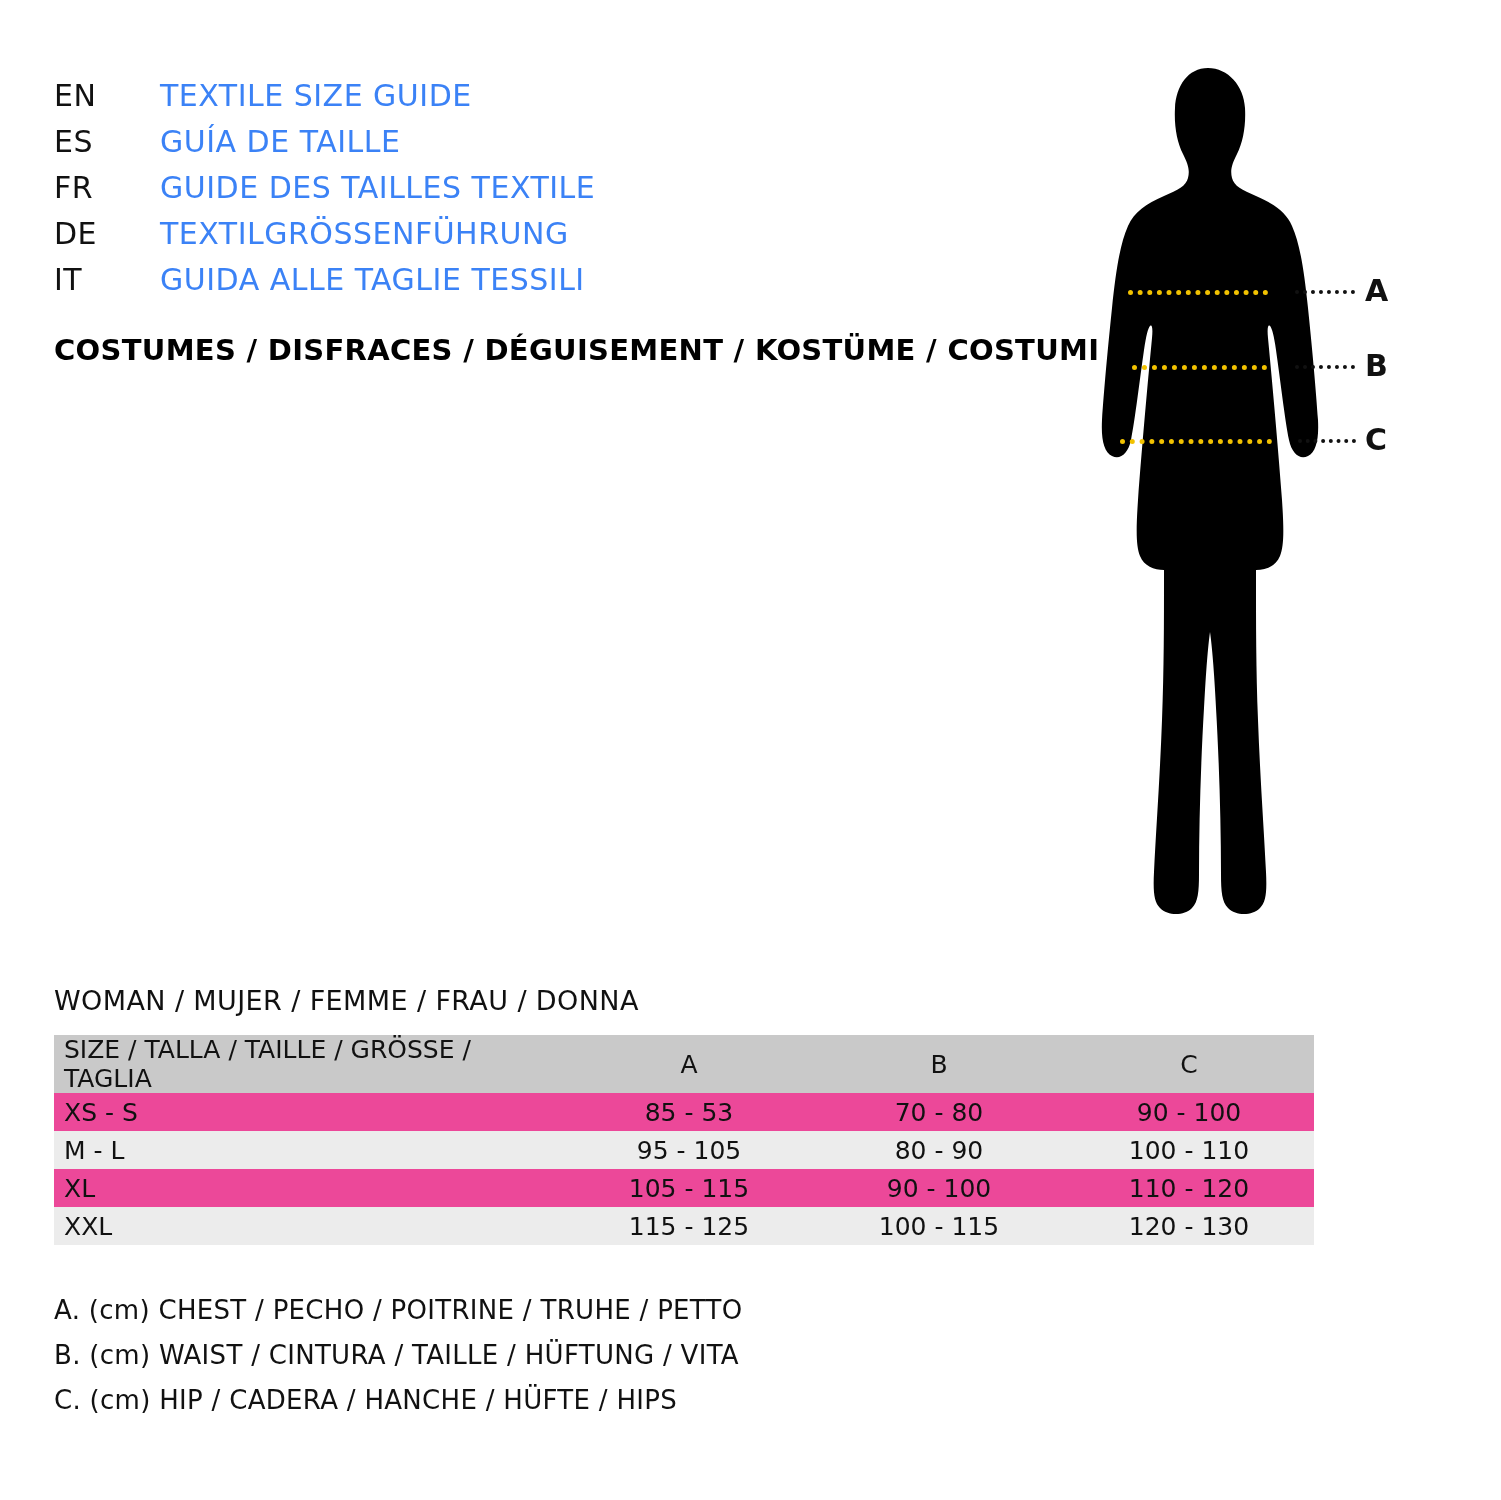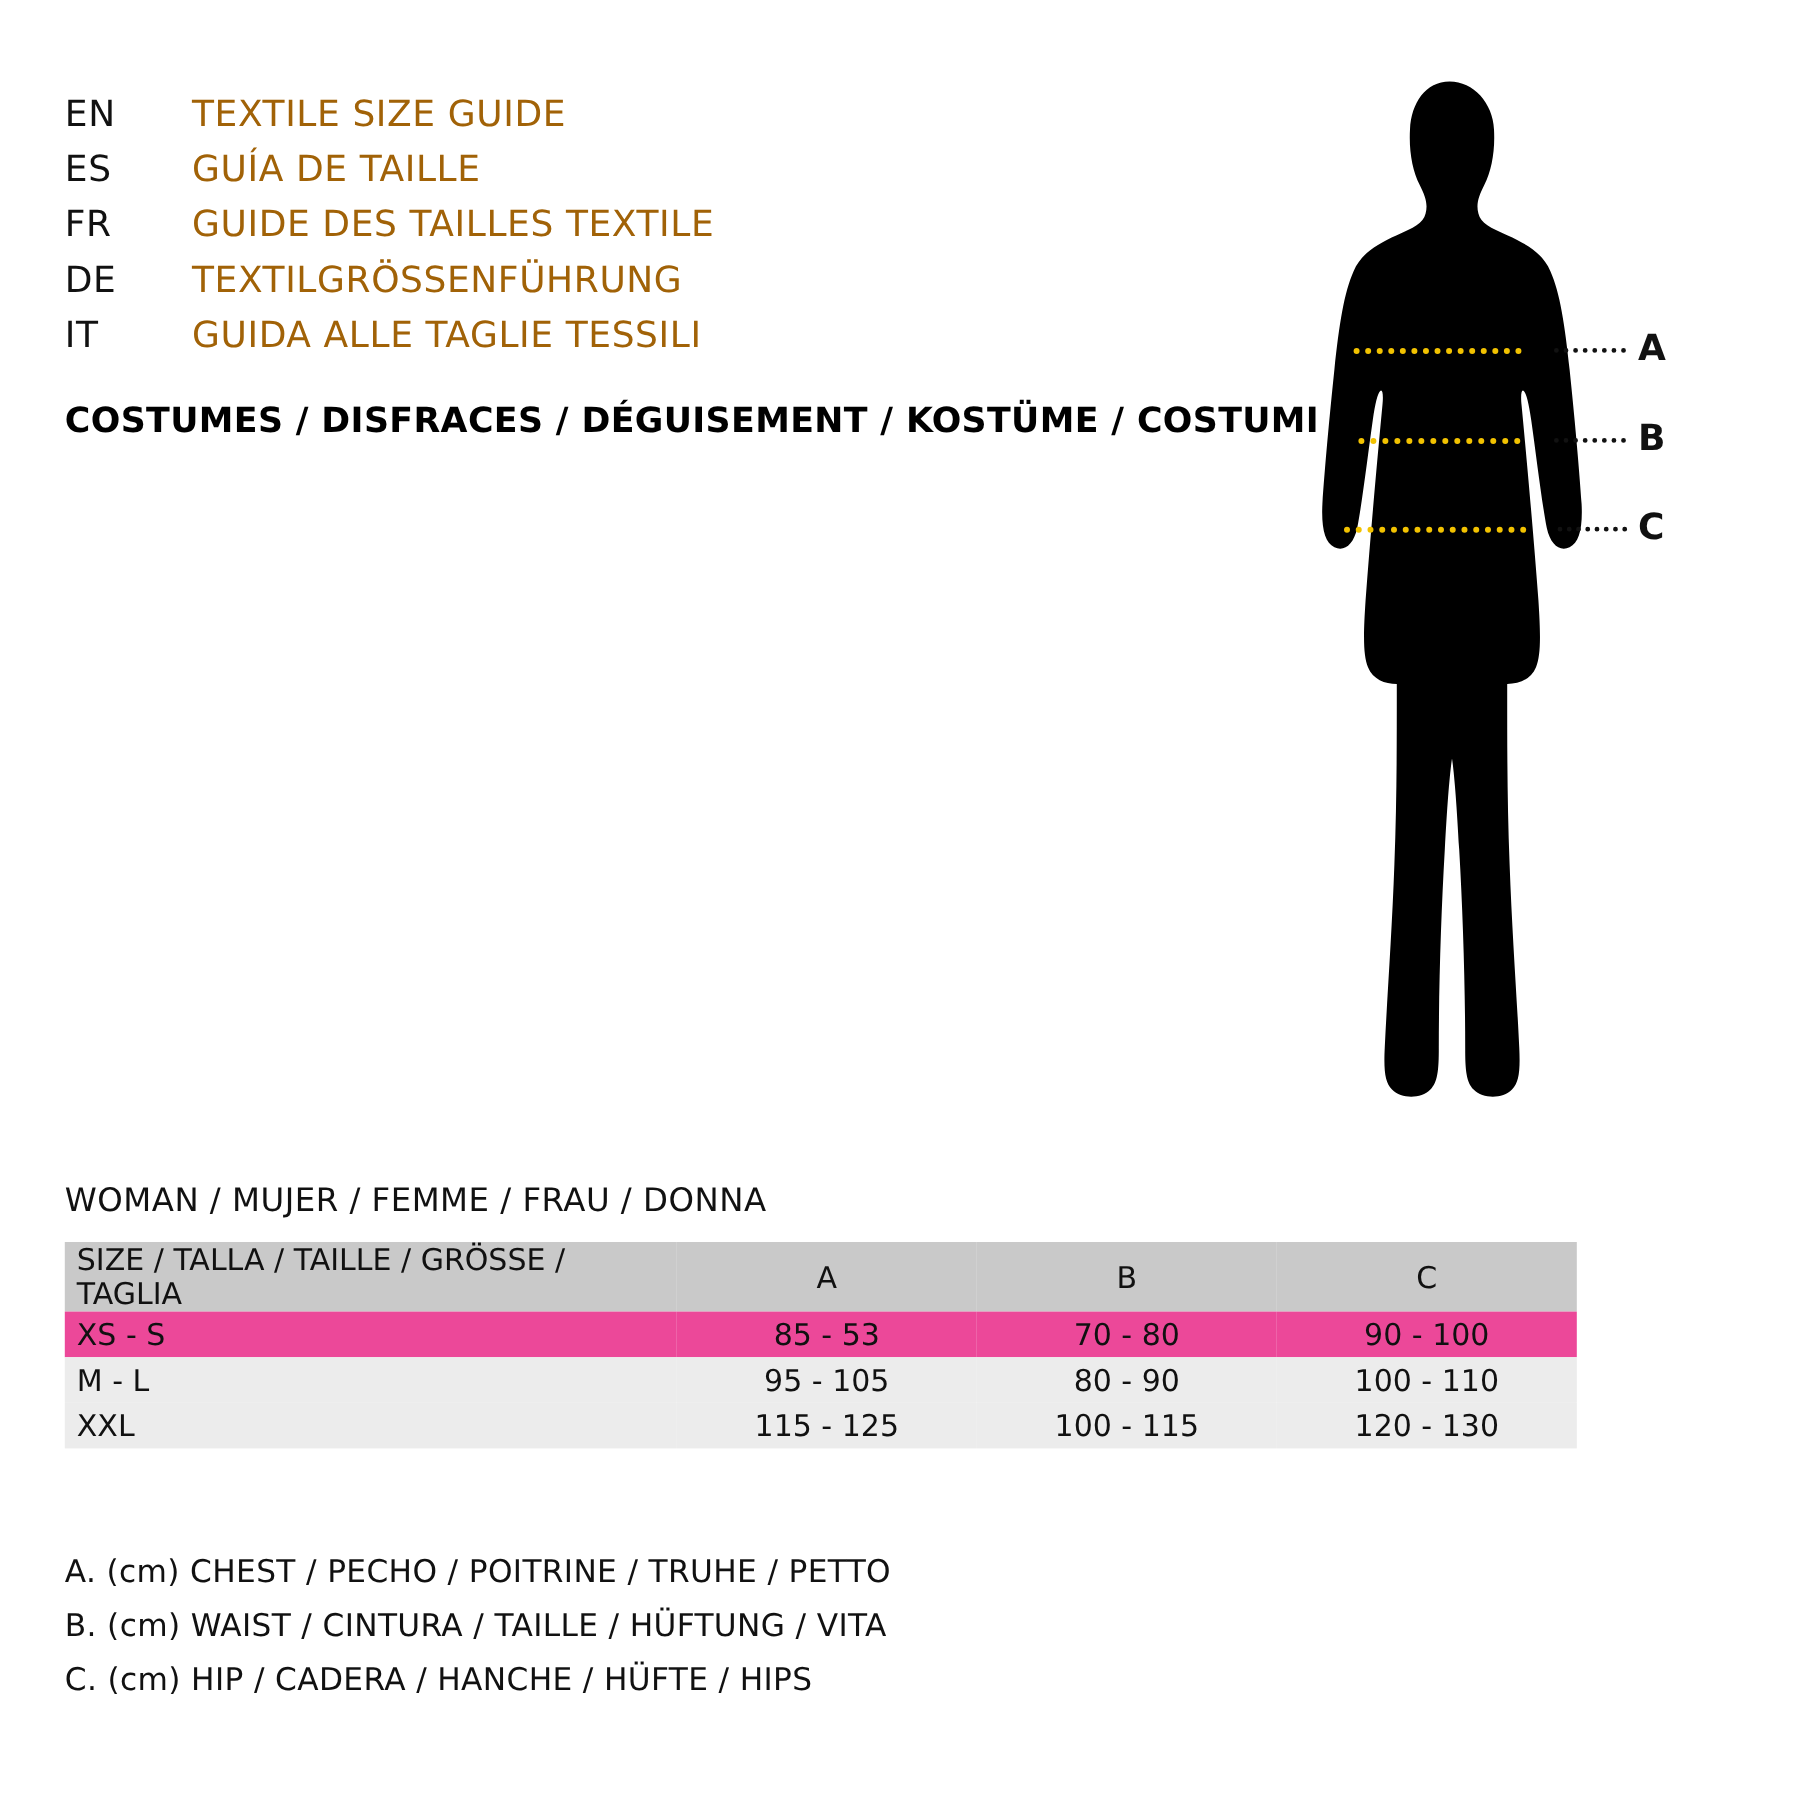--- a/index.html
+++ b/index.html
@@ -35,21 +35,21 @@
   }
   .lang-code {
     width: 78px;
     font-size: 30px;
     letter-spacing: 0.5px;
     color: #111;
   }
   .lang-text {
     font-size: 30px;
     letter-spacing: 0.5px;
-    color: #a16207;
+    color: #3b82f6;
   }
   .costumes-line {
     position: absolute;
     left: 54px;
     top: 333px;
     font-size: 29px;
     font-weight: bold;
     letter-spacing: 0.3px;
     color: #000;
   }
@@ -256,20 +256,26 @@
         <td>85 - 53</td>
         <td>70 - 80</td>
         <td>90 - 100</td>
       </tr>
       <tr class="even">
         <td class="size-col">M - L</td>
         <td>95 - 105</td>
         <td>80 - 90</td>
         <td>100 - 110</td>
       </tr>
+      <tr class="odd">
+        <td class="size-col">XL</td>
+        <td>105 - 115</td>
+        <td>90 - 100</td>
+        <td>110 - 120</td>
+      </tr>
       <tr class="even">
         <td class="size-col">XXL</td>
         <td>115 - 125</td>
         <td>100 - 115</td>
         <td>120 - 130</td>
       </tr>
     </tbody>
   </table>
 
   <div class="legend">

